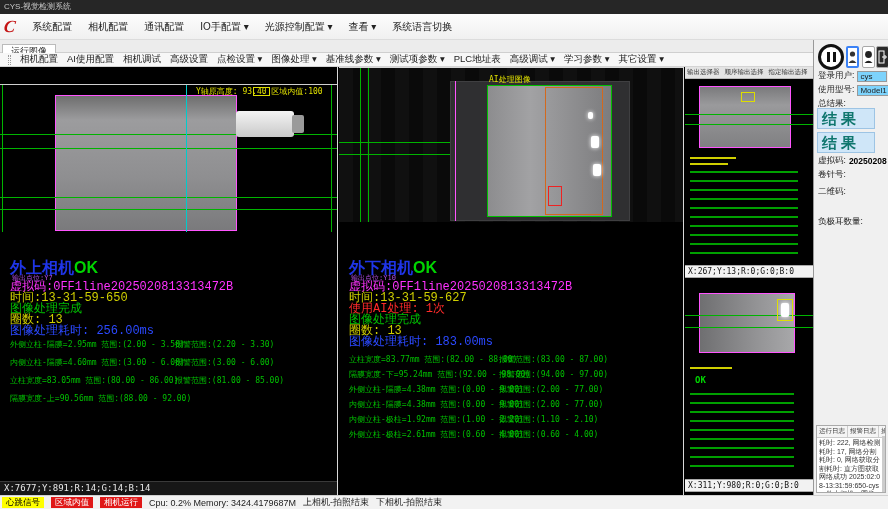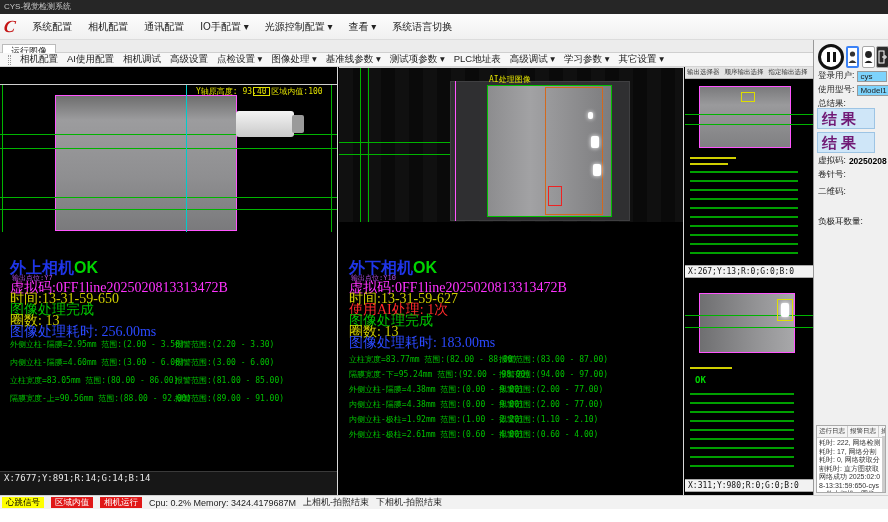--- a/index.html
+++ b/index.html
@@ -46,30 +46,30 @@
   .hline { position:absolute; height:1px; background:#00b400; }
   .vline { position:absolute; width:1px; }
   .ytext { position:absolute; font-size:8px; color:#e0e000; font-family:"DejaVu Sans Mono", monospace; white-space:nowrap; }
   .yrect { position:absolute; border:1px solid #dddd00; }
 
   .cam-header { position:absolute; left:10px; font-size:16px; font-weight:bold; white-space:nowrap; }
   .cam-name { color:#1f35e8; }
   .cam-ok { color:#00d400; }
   .tiny-purple { position:absolute; left:12px; font-size:7px; color:#b14ce0; font-family:"DejaVu Sans Mono", monospace; }
 
-  .info { position:absolute; left:10px; font-family:Liberation Serif, serif; font-size:14px; line-height:11px; white-space:nowrap; }
+  .info { position:absolute; left:10px; font-family:Liberation Mono, monospace; font-size:12px; line-height:11px; white-space:nowrap; }
   .t-mag { color:#ff33ff; } .t-yel { color:#cfcf00; } .t-grn { color:#00c000; }
   .t-blu { color:#2b49ff; } .t-red { color:#ff2a2a; }
 
   .meas { position:absolute; left:10px; font-family:"DejaVu Sans Mono", monospace; font-size:8px; color:#00c000; }
   .meas-row { display:grid; white-space:nowrap; }
   .lp .meas-row { grid-template-columns:165px auto; height:18px; }
   .cp .meas-row { grid-template-columns:150px auto; height:15px; }
 
-  .coord { position:absolute; left:0; bottom:0; width:100%; height:24px; background:#171717; border-top:1px solid #3a3a3a;
+  .coord { position:absolute; left:0; bottom:0; width:100%; height:14px; background:#171717; border-top:1px solid #3a3a3a;
            color:#e8e8e8; font-family:"DejaVu Sans Mono", monospace; font-size:9px; line-height:13px; padding-left:4px; }
 
   
   .rc-strip { position:absolute; left:0; top:0; width:128px; height:12px; background:#e4e4e4; border-bottom:1px solid #bbb;
               display:flex; gap:5px; align-items:center; font-size:6.5px; color:#333; padding-left:2px; white-space:nowrap; }
   .sp-img { position:absolute; left:0; width:128px; background:#000; overflow:hidden; }
   .textbars { position:absolute; background:repeating-linear-gradient(180deg,#00a000 0 2px,transparent 2px 9px); }
   .ybar { position:absolute; height:2px; background:#cfcf00; }
   .sp-coord { position:absolute; left:0; width:128px; height:13px; background:#f2f2f2; border-top:1px solid #aaa; border-bottom:1px solid #aaa;
               color:#111; font-family:"DejaVu Sans Mono", monospace; font-size:8px; line-height:12px; padding-left:3px; }
@@ -79,21 +79,21 @@
   .ctrl { position:absolute; left:813px; top:40px; width:75px; height:455px; background:#f0f0f0; border-left:1px solid #999; }
   .pause-btn { position:absolute; left:4px; top:4px; width:26px; height:26px; border-radius:50%;
                background:#fff; border:3px solid #111; display:flex; align-items:center; justify-content:center; gap:3px; }
   .pause-btn i { display:block; width:3px; height:10px; background:#111; }
   .sm-btn { position:absolute; top:6px; width:13px; height:22px; background:#fff; border:1px solid #a8a8a8; border-radius:2px;
             display:flex; align-items:center; justify-content:center; }
   .sm-btn.sel { border:2px solid #3b82f6; }
   .cp-row { position:absolute; left:4px; font-size:8.5px; color:#222; display:flex; align-items:center; white-space:nowrap; }
   .cp-val-box { margin-left:3px; background:#7dd3fc; border:1px solid #999; font-size:8px; padding:0 2px; min-width:30px; height:11px; line-height:10px; color:#222; }
   .result-box { position:absolute; left:3px; width:58px; height:21px; background:#cfe6f8; border:1px solid #9dc4e4;
-                color:#701a75; font-weight:bold; font-size:15px; line-height:20px; letter-spacing:4px; padding-left:4px; }
+                color:#0f766e; font-weight:bold; font-size:15px; line-height:20px; letter-spacing:4px; padding-left:4px; }
   .bold-val { margin-left:3px; font-weight:bold; color:#000; }
   .logbox { position:absolute; left:2px; top:385px; width:70px; height:68px; background:#fff; border:1px solid #aaa; overflow:hidden; }
   .logtabs { display:flex; border-bottom:1px solid #ccc; background:#f5f5f5; }
   .logtabs span { font-size:6.5px; color:#333; padding:1px 2px; border-right:1px solid #ccc; white-space:nowrap; }
   .logtext { font-size:7px; line-height:8.5px; color:#333; padding:1px 4px 1px 2px; word-break:break-all; }
   .logscroll { position:absolute; right:0; top:10px; width:3px; height:56px; background:#ccc; }
 
   
   .statusbar { position:absolute; left:0; top:495px; width:888px; height:14px; background:#f2f2f2; border-top:1px solid #d0d0d0;
                display:flex; align-items:center; gap:7px; padding-left:2px; font-size:9px; color:#222; white-space:nowrap; }
@@ -181,21 +181,20 @@
         <div class="meas-row">
           <span>内侧立柱-隔膜=4.60mm 范围:(3.00 - 6.00)</span>
           <span>报警范围:(3.00 - 6.00)</span>
         </div>
         <div class="meas-row">
           <span>立柱宽度=83.05mm 范围:(80.00 - 86.00)</span>
           <span>报警范围:(81.00 - 85.00)</span>
         </div>
         <div class="meas-row">
           <span>隔膜宽度-上=90.56mm 范围:(88.00 - 92.00)</span>
-          <span>报警范围:(89.00 - 91.00)</span>
         </div>
       </div>
       <div class="coord">X:7677;Y:891;R:14;G:14;B:14</div>
     </div>
 
     <div class="panel cp">
       <div class="img-area">
         <div class="vline" style="left:21px;top:0;height:155px;background:#00b400;"></div>
         <div class="vline" style="left:29px;top:0;height:155px;background:#00b400;"></div>
         <div class="hline" style="left:0;top:74px;width:111px;"></div>

